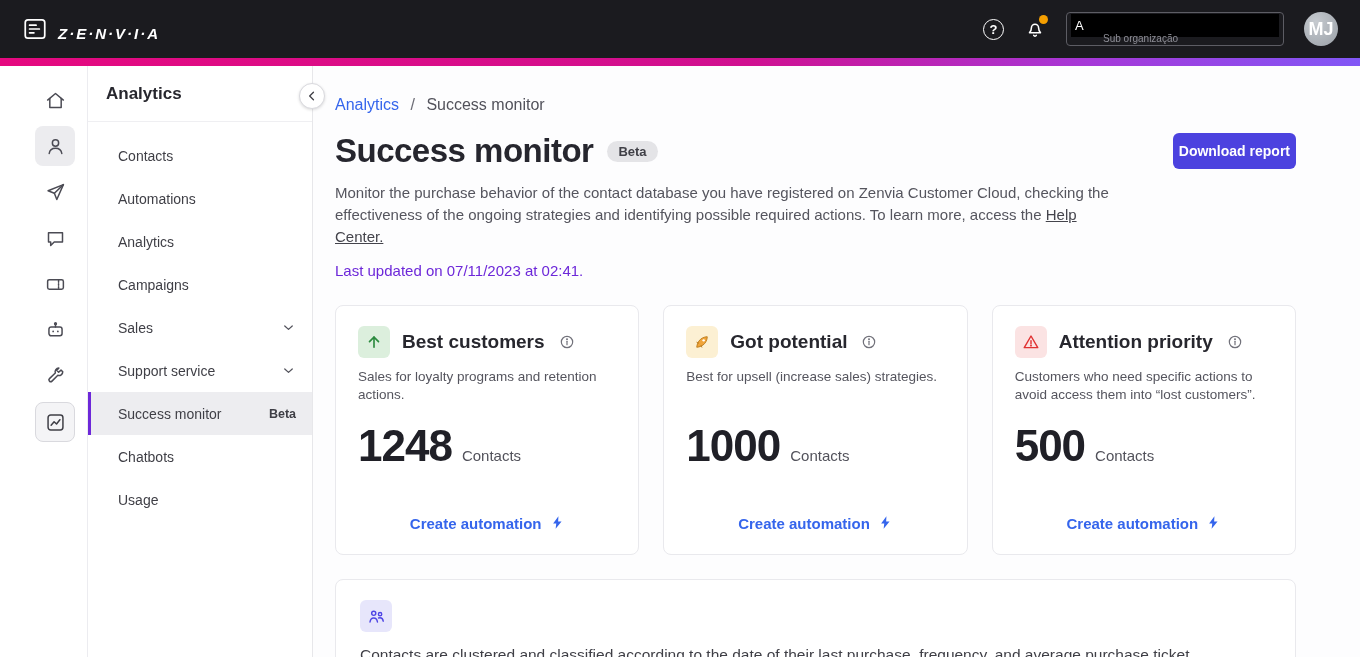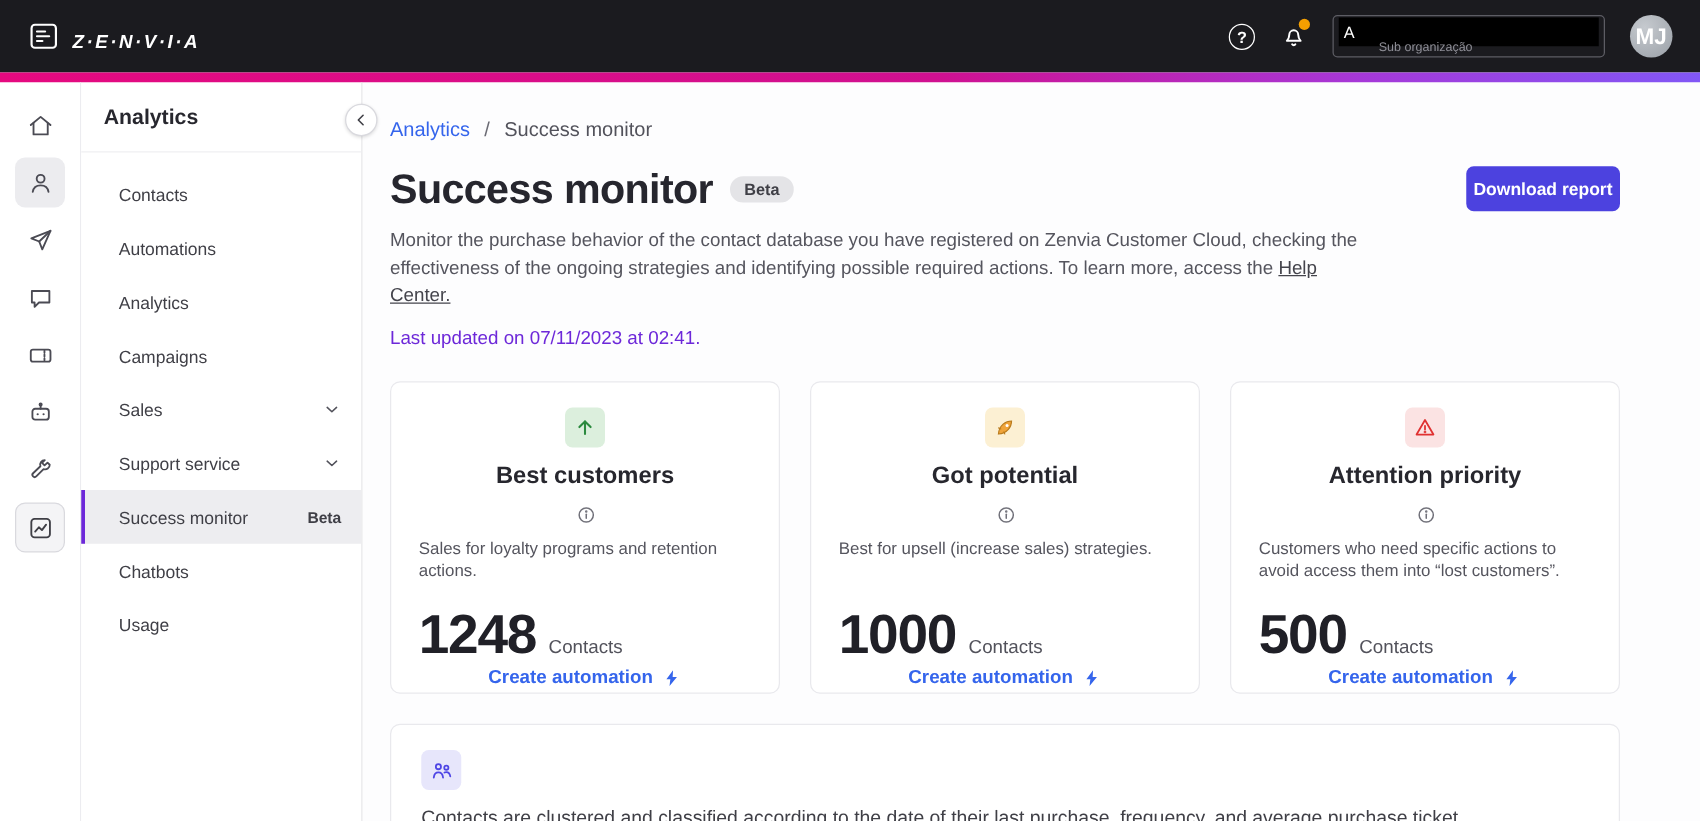--- a/index.html
+++ b/index.html
@@ -20,21 +20,21 @@
   .bell-dot { position:absolute; top:-3px; right:-2px; width:9px; height:9px; border-radius:50%; background:#f59f00; }
   .org-box { width:218px; height:34px; border:1px solid #5d5d64; border-radius:4px; position:relative; cursor:pointer; }
   .org-redact { position:absolute; left:4px; right:4px; top:1px; height:23px; background:#000;
     color:#fff; font-size:13px; line-height:23px; padding-left:4px; overflow:hidden; }
   .org-sub { position:absolute; left:8px; bottom:1px; font-size:10px; color:#8e8e96;margin-left:28px; }
   .avatar { width:34px; height:34px; border-radius:50%; background:radial-gradient(circle at 35% 30%, #c6cacf, #9aa0a7);
     color:#fff; font-weight:700; font-size:18px; display:flex; align-items:center; justify-content:center; cursor:pointer; }
   
   .gradient { height:8px; background:linear-gradient(90deg,#e5097f 0%,#d01090 55%,#a638d8 80%,#8157f6 100%); }
   
-  .app { display:flex; height:591px; }
+  .app { display:flex; height:591px;margin-left:23px; }
   
   .rail { width:65px; background:#fff; border-right:1px solid #ececf0; display:flex; flex-direction:column; align-items:center; padding-top:14px; }
   .rail-item { width:40px; height:40px; border-radius:8px; display:flex; align-items:center; justify-content:center; margin-bottom:6px; cursor:pointer; }
   .rail-item.subtle { background:#ececef; }
   .rail-item.active { background:#f4f4f6; border:1px solid #d9d9de; }
   
   .sidebar { width:225px; background:#fff; border-right:1px solid #e7e7ea; position:relative; }
   .sidebar-header { height:56px; display:flex; align-items:center; padding:0 18px; border-bottom:1px solid #efeff2;
     font-size:17px; font-weight:600; color:#27272e; }
   .collapse-btn { position:absolute; top:17px; right:-13px; width:26px; height:26px; border-radius:50%; background:#fff;
@@ -54,32 +54,32 @@
   .page-title { font-size:33px; font-weight:700; color:#26262e; margin:0; letter-spacing:-0.5px; }
   .beta-pill { margin-left:14px; background:#e4e4e7; color:#3f3f46; font-size:13px; font-weight:700; padding:3px 11px; border-radius:12px; }
   .dl-btn { margin-left:auto; background:#4c42df; color:#fff; font-size:14px; font-weight:600; border:none; border-radius:6px;
     padding:10px 6px; cursor:pointer; font-family:inherit; }
   .desc { margin-top:12px; font-size:15px; line-height:1.45; color:#55555e; max-width:778px; }
   .help-link { color:#44444c; text-decoration:underline; cursor:pointer; }
   .updated { margin-top:2px; font-size:15px; color:#6d28d9; }
   
   .cards { display:flex; gap:24px; margin-top:26px; max-width:984px; }
   .card { flex:1; background:#fff; border:1px solid #e9e9ed; border-radius:8px; padding:20px 22px; height:250px; display:flex; flex-direction:column; }
-  .card-head { display:flex; align-items:center; gap:12px;flex-direction:column; }
+  .card-head { display:flex; align-items:center; gap:12px; }
   .card-icon { width:32px; height:32px; border-radius:6px; display:flex; align-items:center; justify-content:center; flex:0 0 auto; }
   .icon-green { background:#dcefdd; }
   .icon-yellow { background:#fcf0d3; }
   .icon-red { background:#fbe3e3; }
   .card-title { font-size:19px; font-weight:700; color:#27272e; }
   .info-icon { display:flex; cursor:pointer; margin-left:2px; }
   .card-desc { margin-top:10px; font-size:13.5px; color:#55555e; line-height:1.35; min-height:37px; }
   .count-row { display:flex; align-items:baseline; margin-top:16px; }
   .count { font-size:44px; font-weight:700; color:#202027; letter-spacing:-1px; }
   .unit { font-size:15px; color:#52525b; margin-left:10px; }
-  .card-action { margin-top:auto; display:flex; align-items:flex-end; justify-content:center; gap:8px;
+  .card-action { margin-top:auto; display:flex; align-items:flex-start; justify-content:center; gap:8px;
     color:#3565ec; font-size:15px; font-weight:600; cursor:pointer; padding-bottom:2px; }
   
   .cluster-card { margin-top:24px; max-width:984px; background:#fff; border:1px solid #e9e9ed; border-radius:8px; padding:20px 24px; }
   .cluster-head { display:flex; align-items:center; gap:14px; }
   .cluster-icon { width:32px; height:32px; border-radius:6px; background:#e7e6fb; display:flex; align-items:center; justify-content:center; }
   .cluster-title { font-size:19px; font-weight:700; color:#27272e; }
   .cluster-desc { margin-top:14px; font-size:15.5px; color:#3f3f46; }
   svg { display:block; }
 </style>
 </head>

